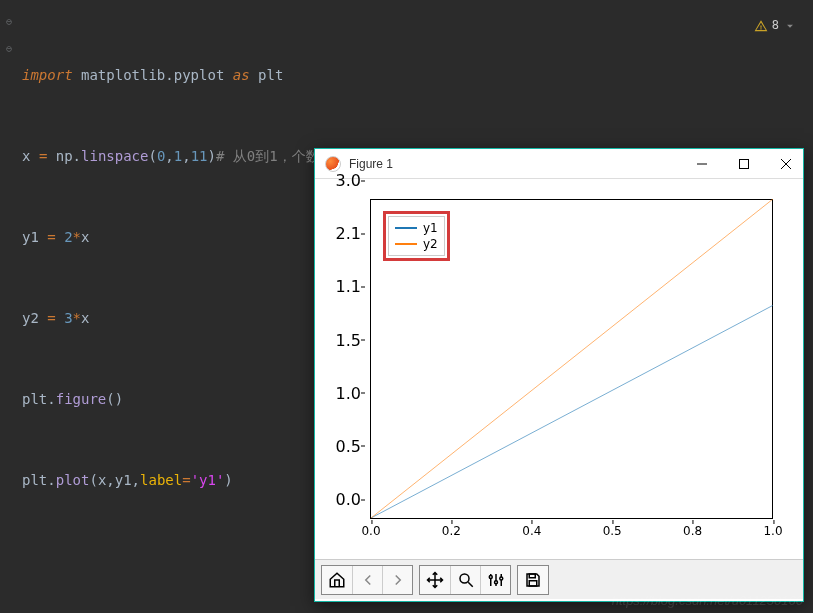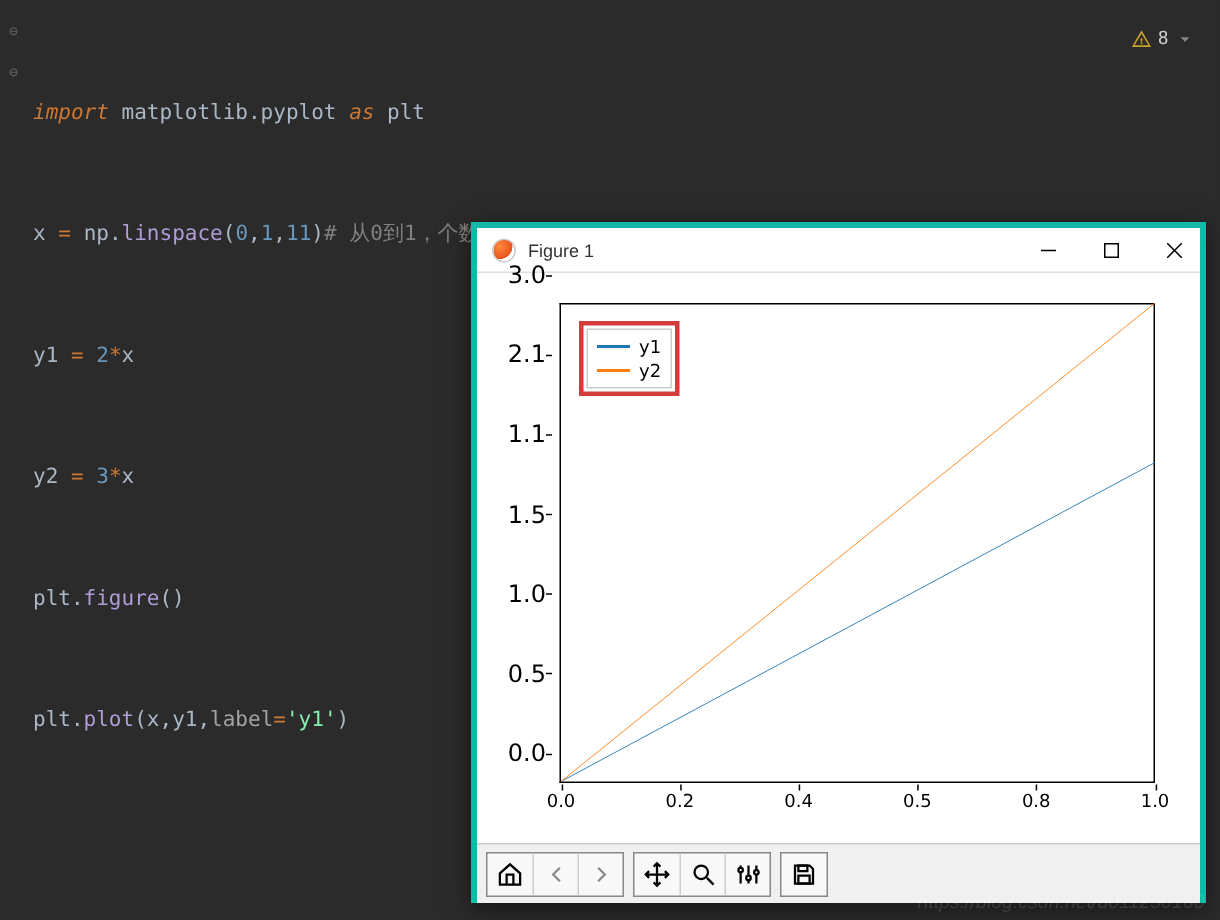--- a/index.html
+++ b/index.html
@@ -44,34 +44,34 @@
   }
   .code {
     padding-left: 22px;
     color: #a9b7c6;
     white-space: pre;
   }
   .line { height: 27px; }
   .kw { color: #cc7832; font-style: italic; }
   .op { color: #cc7832; }
   .num { color: #6897bb; }
-  .str { color: #86efac; margin-top: 12px; }
+  .str { color: #d946ef; margin-top: 12px; }
   .func { color: #b09cd6; }
-  .param { color: #a3a3a3; text-align: right; }
+  .param { color: #eab308; text-align: right; }
   .comment { color: #808080; }
 
   
   .plot-window {
     position: absolute;
     left: 314px;
     top: 148px;
     width: 490px;
     height: 454px;
     background: #fff;
-    border: 4px solid #14b8a6;
+    border: 1px solid #14b8a6;
     box-shadow: 0 4px 16px rgba(0,0,0,0.5);
   }
   .titlebar {
     height: 30px;
     background: #fff;
     border-bottom: 1px solid #ddd;
     display: flex;
     align-items: center;
     padding: 0 10px;
     font-family: 'Segoe UI', Arial, sans-serif;

